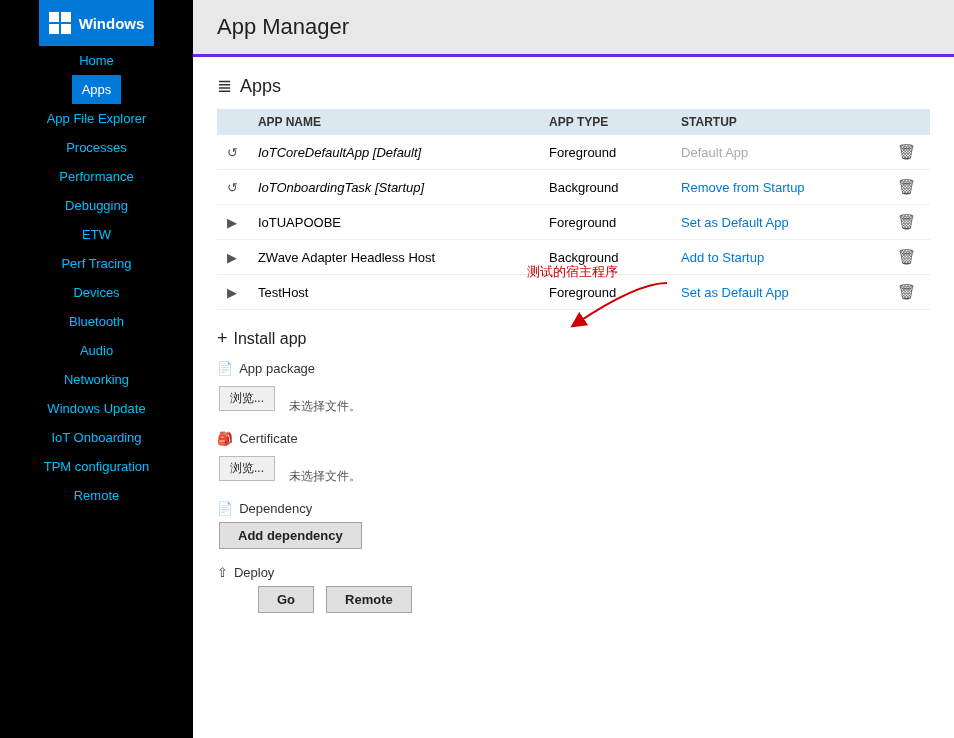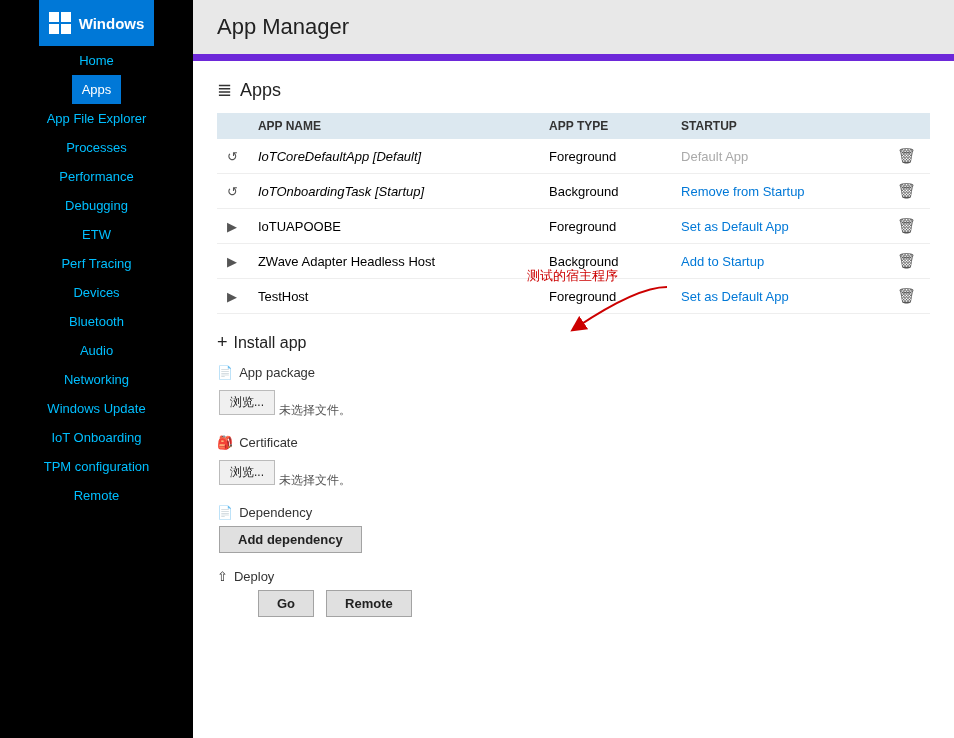--- a/index.html
+++ b/index.html
@@ -56,21 +56,21 @@
     #main {
       flex: 1;
       display: flex;
       flex-direction: column;
       height: 100%;
       overflow-y: auto;
     }
     #main-header {
       background: #e8e8e8;
       padding: 14px 24px;
-      border-bottom: 7px solid #6d28d9;
+      border-bottom: 3px solid #6d28d9;
     }
     #main-header h1 {
       font-size: 22px;
       font-weight: 300;
       color: #222;
     }
     #main-content {
       padding: 18px 24px;
       flex: 1;
       background: #fff;
@@ -156,21 +156,21 @@
       display: flex;
       align-items: center;
       gap: 6px;
       font-size: 13px;
       color: #333;
       margin-bottom: 6px;
     }
     .file-row {
       display: flex;
       align-items: center;
-      gap: 4px;
+      gap: 14px;
       margin-left: 2px;
     }
     .browse-btn {
       background: #f0f0f0;
       border: 1px solid #bbb;
       padding: 3px 10px;
       font-size: 12px;
       cursor: pointer;
       color: #222;
     }

